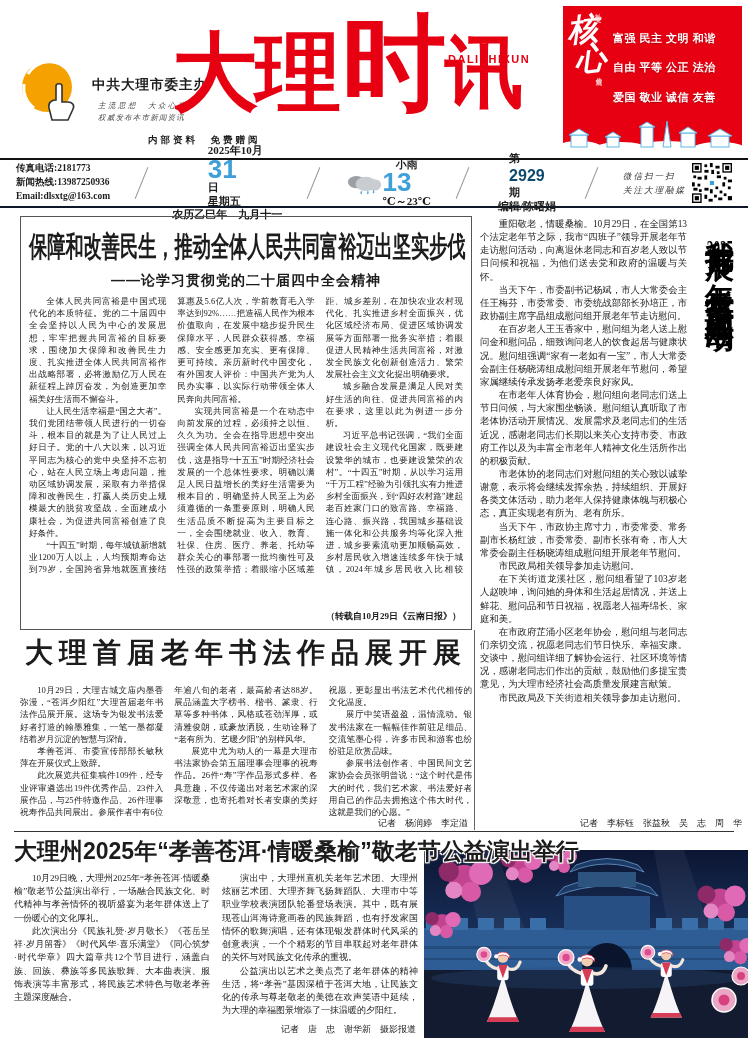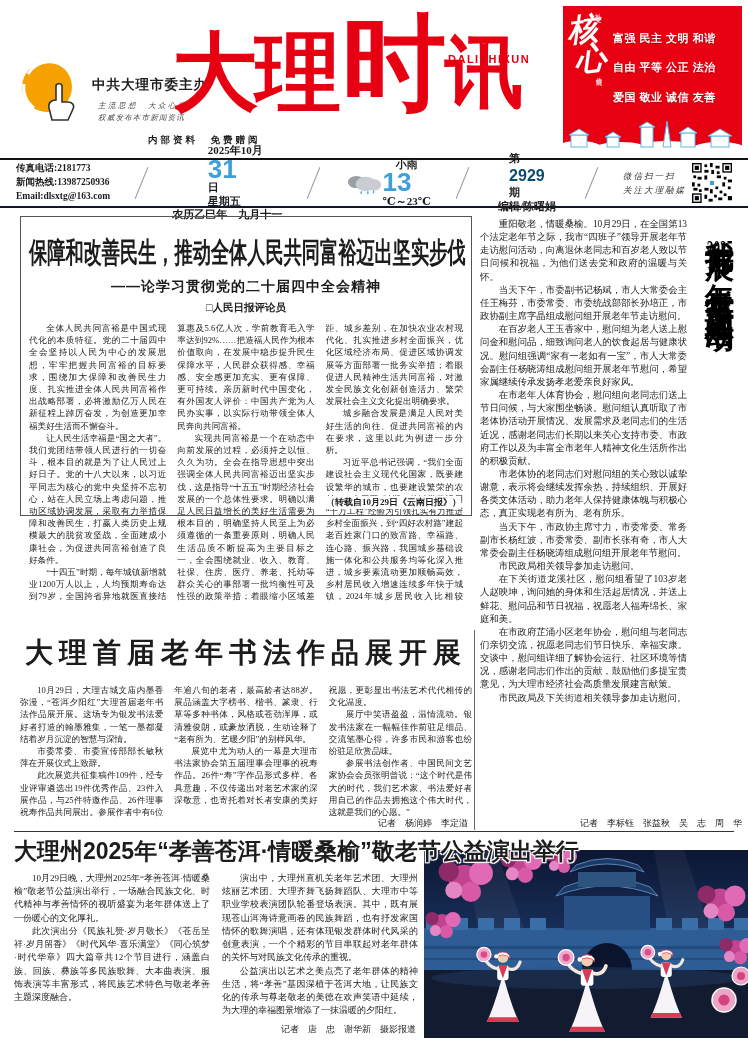--- a/index.html
+++ b/index.html
@@ -40,22 +40,22 @@
             font-family:"Liberation Sans","DejaVu Sans",sans-serif;}
   #weather{display:flex;align-items:center;gap:0;}
   #weather-icon{width:38px;height:26px;}
   #issue .ib-row{justify-content:center;}
   #issue-number{font-size:16px;color:#0c4a6e;font-weight:bold;margin:0 16px;
                 font-family:"Liberation Sans","DejaVu Sans",sans-serif;}
   #wechat{display:flex;align-items:center;gap:6px;}
   #wechat-text{font-size:8.5px;font-style:italic;letter-spacing:2px;line-height:1.7;color:#333;}
   #qr{width:40px;height:40px;}
   
-  #main-box{position:absolute;left:20px;top:216px;width:452px;height:300px;border:1px solid #555;
-            box-sizing:border-box;padding:6px 8px;}
+  #main-box{position:absolute;left:20px;top:216px;width:452px;height:414px;border:1px solid #555;
+            box-sizing:border-box;padding:0 8px;}
   #headline{font-family:"Liberation Sans","DejaVu Sans",sans-serif;font-weight:900;font-size:18.2px;
             white-space:nowrap;transform:scaleY(1.55);transform-origin:center;text-align:center;
             margin:16px 0 14px 0;letter-spacing:0;}
   #subheadline{font-family:"Liberation Sans","DejaVu Sans",sans-serif;font-weight:bold;font-size:14px;
                text-align:center;margin:2px 0 5px 0;letter-spacing:1px;}
   #byline{font-size:10.5px;text-align:center;margin-bottom:7px;font-weight:bold;}
   #main-cols{height:288px;column-count:3;column-gap:11px;column-fill:auto;overflow:hidden;
              font-size:8.6px;line-height:1.42;text-align:justify;color:#222;}
   #main-cols p,#calli-cols p,#gala-cols p,#right-text p{margin:0;text-indent:2em;}
   #source-note{position:absolute;right:10px;bottom:6px;font-size:9px;font-weight:bold;background:#fff;padding-left:4px;}
@@ -239,21 +239,20 @@
           </g>
         <rect x="12" y="12" width="5" height="5" fill="#fff"></rect>
           <rect x="13" y="13" width="3" height="3" fill="#3f9fd8"></rect>
       </svg>
     </div>
   </div>
 
   <div id="main-box">
     <div id="headline">保障和改善民生，推动全体人民共同富裕迈出坚实步伐</div>
     <div id="subheadline">——论学习贯彻党的二十届四中全会精神</div>
-    <div id="byline">□人民日报评论员</div>
     <div id="main-cols">
         <p class="">全体人民共同富裕是中国式现代化的本质特征。党的二十届四中全会坚持以人民为中心的发展思想，牢牢把握共同富裕的目标要求，围绕加大保障和改善民生力度、扎实推进全体人民共同富裕作出战略部署，必将激励亿万人民在新征程上踔厉奋发，为创造更加幸福美好生活而不懈奋斗。</p>
         <p class="">让人民生活幸福是“国之大者”。我们党团结带领人民进行的一切奋斗，根本目的就是为了让人民过上好日子。党的十八大以来，以习近平同志为核心的党中央坚持不忘初心，站在人民立场上考虑问题，推动区域协调发展，采取有力举措保障和改善民生，打赢人类历史上规模最大的脱贫攻坚战，全面建成小康社会，为促进共同富裕创造了良好条件。</p>
         <p class="">“十四五”时期，每年城镇新增就业1200万人以上，人均预期寿命达到79岁，全国跨省异地就医直接结算惠及5.6亿人次，学前教育毛入学率达到92%……把造福人民作为根本价值取向，在发展中稳步提升民生保障水平，人民群众获得感、幸福感、安全感更加充实、更有保障、更可持续。亲历新时代中国变化，有外国友人评价：中国共产党为人民办实事，以实际行动带领全体人民奔向共同富裕。</p>
         <p class="">实现共同富裕是一个在动态中向前发展的过程，必须持之以恒、久久为功。全会在指导思想中突出强调全体人民共同富裕迈出坚实步伐，这是指导“十五五”时期经济社会发展的一个总体性要求。明确以满足人民日益增长的美好生活需要为根本目的，明确坚持人民至上为必须遵循的一条重要原则，明确人民生活品质不断提高为主要目标之一，全会围绕就业、收入、教育、社保、住房、医疗、养老、托幼等群众关心的事部署一批均衡性可及性强的政策举措；着眼缩小区域差距、城乡差别，在加快农业农村现代化、扎实推进乡村全面振兴，优化区域经济布局、促进区域协调发展等方面部署一批务实举措；着眼促进人民精神生活共同富裕，对激发全民族文化创新创造活力、繁荣发展社会主义文化提出明确要求。</p>
         <p class="">城乡融合发展是满足人民对美好生活的向往、促进共同富裕的内在要求，这里以此为例进一步分析。</p>
         <p class="">习近平总书记强调，“我们全面建设社会主义现代化国家，既要建设繁华的城市，也要建设繁荣的农村”。“十四五”时期，从以学习运用“千万工程”经验为引领扎实有力推进乡村全面振兴，到“四好农村路”建起老百姓家门口的致富路、幸福路、连心路、振兴路，我国城乡基础设施一体化和公共服务均等化深入推进，城乡要素流动更加顺畅高效，乡村居民收入增速连续多年快于城镇，2024年城乡居民收入比相较2020年下降0.22。实践有力证明，推动形成工农互促、城乡互补、协调发展、共同繁荣的新型工农城乡关系，这一目标只有在中国共产党领导和我国社会主义制度下才能实现。</p>
       </div>
     <div id="source-note">（转载自10月29日《云南日报》）</div>
   </div>
@@ -275,21 +274,21 @@
         <p class="">在市政府芷涌小区老年协会，慰问组与老同志们亲切交流，祝愿老同志们节日快乐、幸福安康。交谈中，慰问组详细了解协会运行、社区环境等情况，感谢老同志们作出的贡献，鼓励他们多提宝贵意见，为大理市经济社会高质量发展建言献策。</p>
         <p class="">市民政局及下关街道相关领导参加走访慰问。</p>
       </div>
     <div id="right-reporters">记者　李标钰　张益秋　吴　志　周　华</div>
   </div>
 
   <div id="calli-title">大理首届老年书法作品展开展</div>
   <div id="calli-wrap">
     <div id="calli-cols">
         <p class="">10月29日，大理古城文庙内墨香弥漫，“苍洱夕阳红”大理首届老年书法作品展开展。这场专为银发书法爱好者打造的翰墨雅集，一笔一墨都凝结着岁月沉淀的智慧与深情。</p>
-        <p class="">市委常委、市委宣传部部长敏秋萍在开展仪式上致辞。</p>
+        <p class="">孝善苍洱、市委宣传部部长敏秋萍在开展仪式上致辞。</p>
         <p class="">此次展览共征集稿件109件，经专业评审遴选出19件优秀作品、23件入展作品，与25件特邀作品、26件理事祝寿作品共同展出。参展作者中有6位年逾八旬的老者，最高龄者达88岁。展品涵盖大字榜书、楷书、篆隶、行草等多种书体，风格或苍劲浑厚，或清雅俊朗，或豪放洒脱，生动诠释了“老有所为、艺暖夕阳”的别样风华。</p>
         <p class="">展览中尤为动人的一幕是大理市书法家协会第五届理事会理事的祝寿作品。26件“寿”字作品形式多样、各具意趣，不仅传递出对老艺术家的深深敬意，也寄托着对长者安康的美好祝愿，更彰显出书法艺术代代相传的文化温度。</p>
         <p class="">展厅中笑语盈盈，温情流动。银发书法家在一幅幅佳作前驻足细品、交流笔墨心得，许多市民和游客也纷纷驻足欣赏品味。</p>
         <p class="">参展书法创作者、中国民间文艺家协会会员张明曾说：“这个时代是伟大的时代，我们艺术家、书法爱好者用自己的作品去拥抱这个伟大时代，这就是我们的心愿。”</p>
       </div>
     <div id="calli-reporters">记者　杨润婷　李定溢</div>
   </div>
 
   <div id="section-divider"></div>
   <div id="gala-title">大理州2025年“孝善苍洱·情暖桑榆”敬老节公益演出举行</div>

